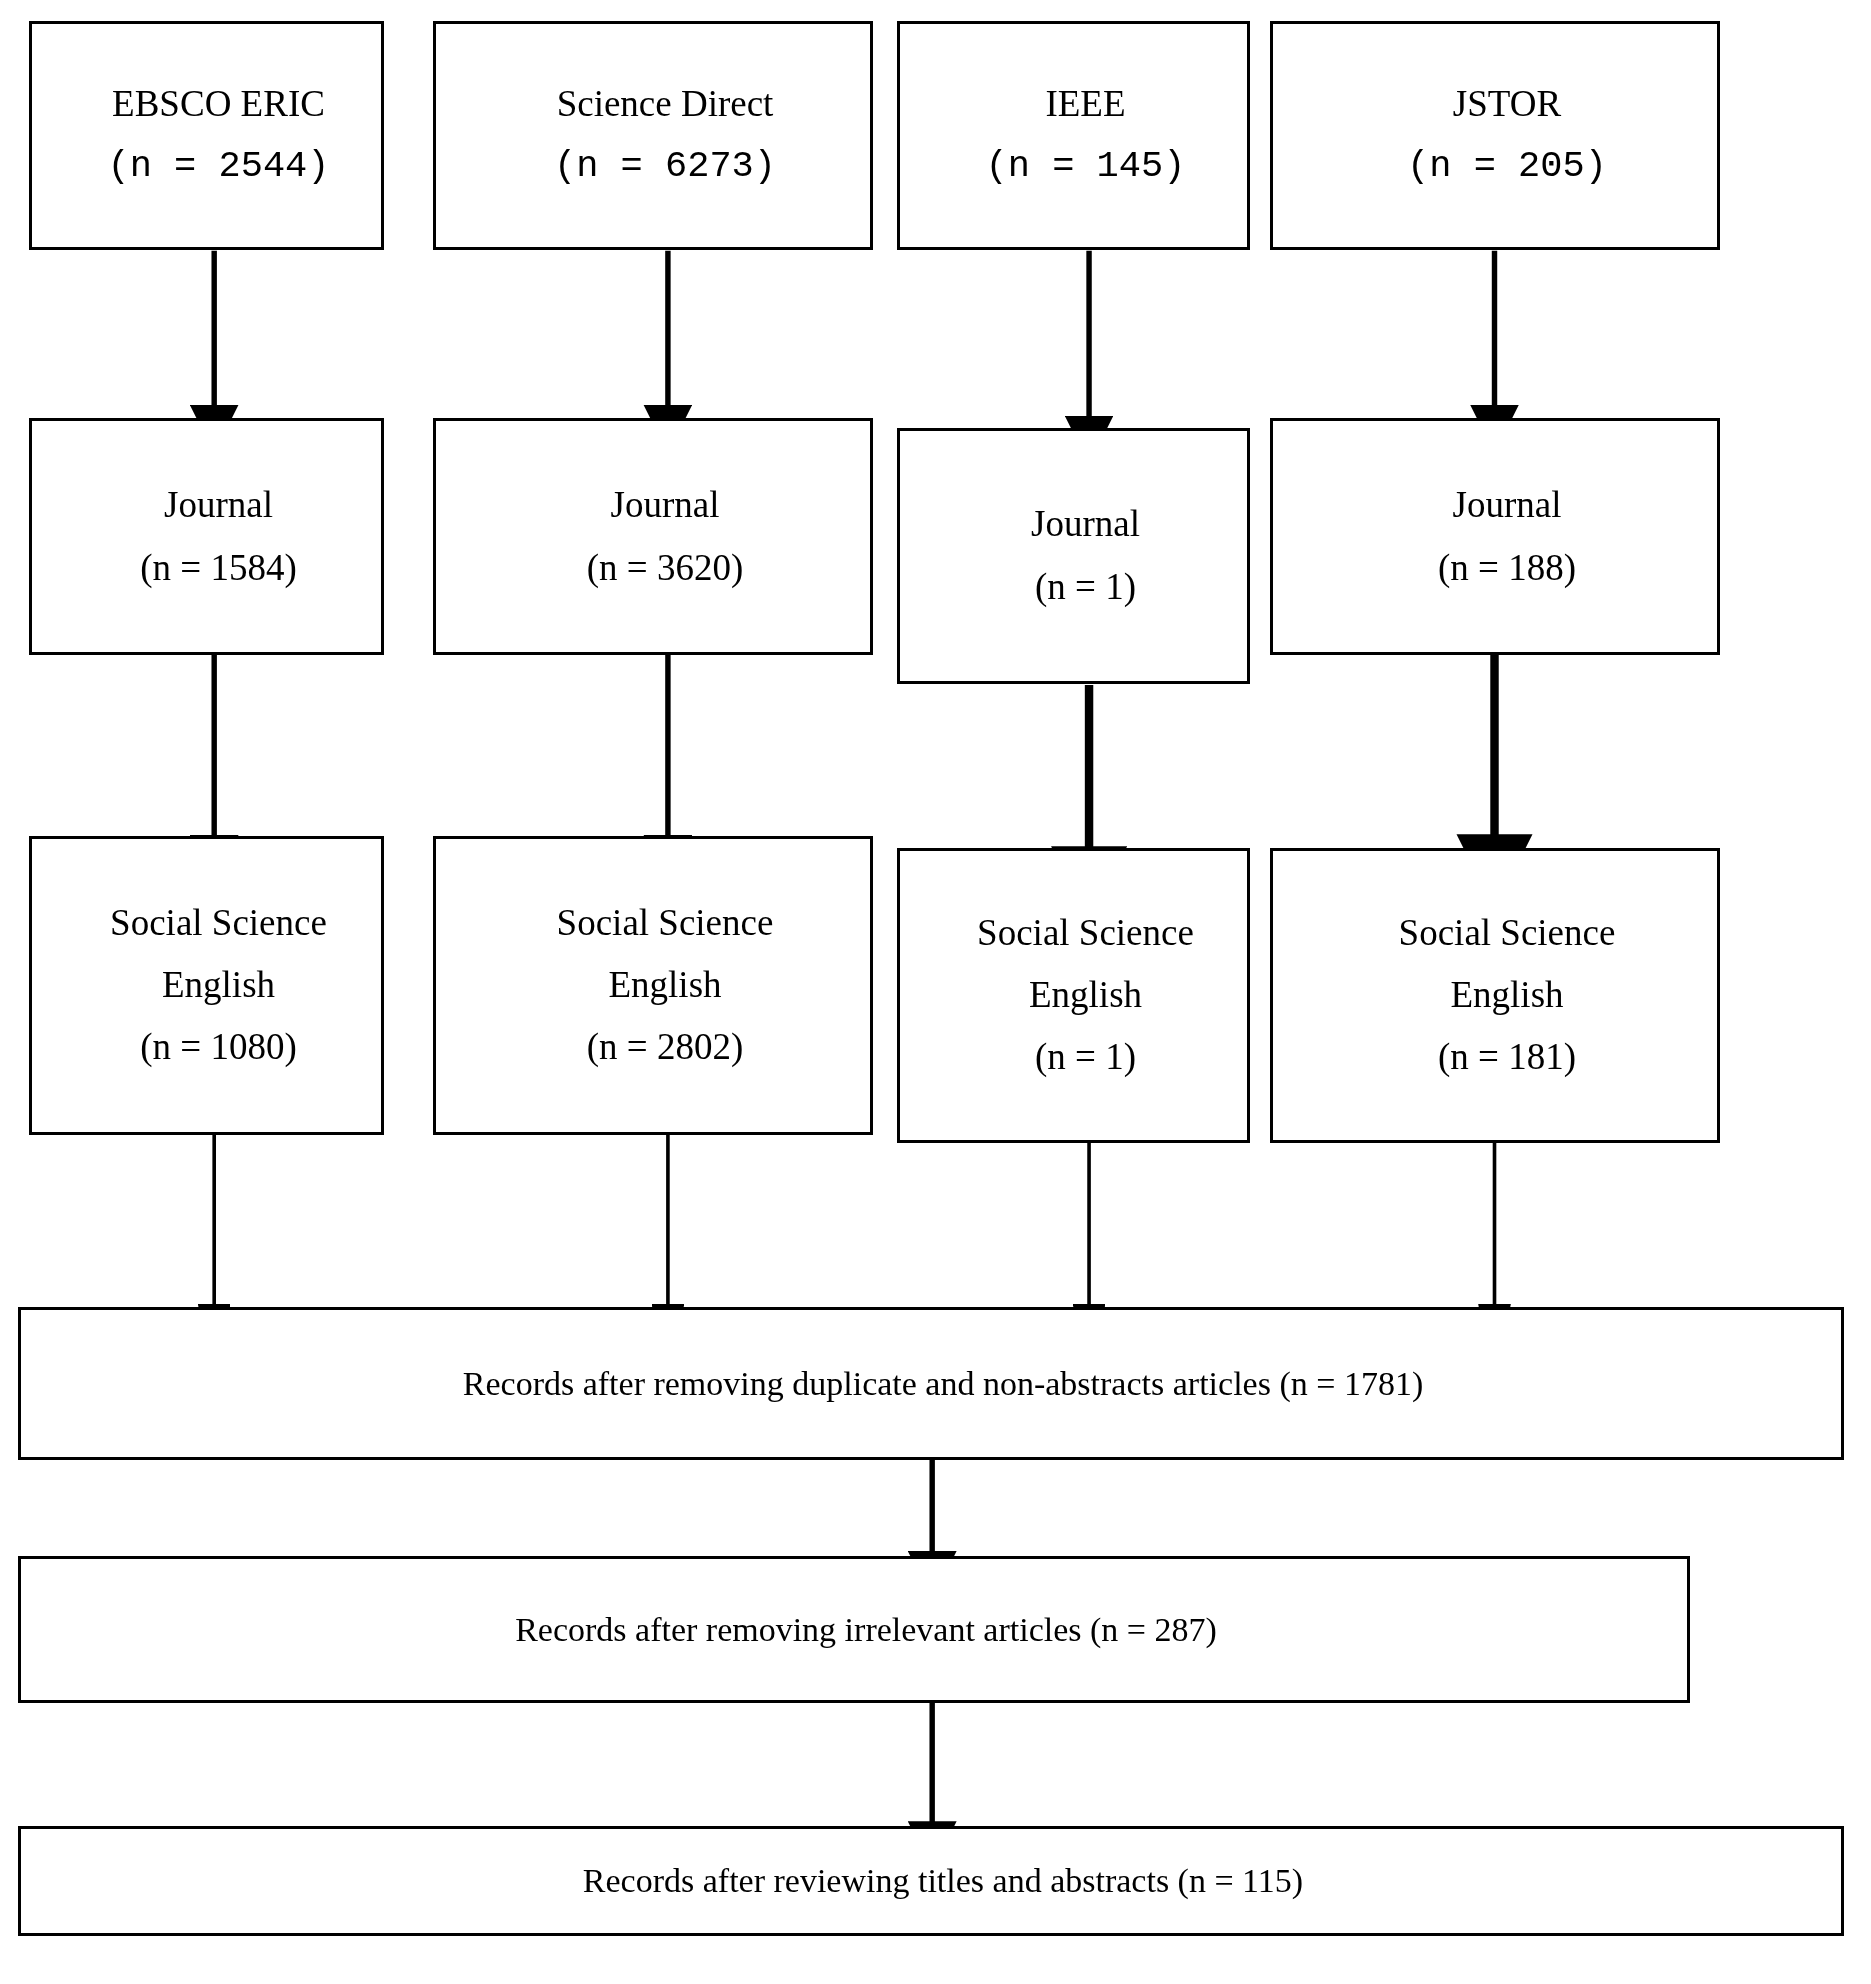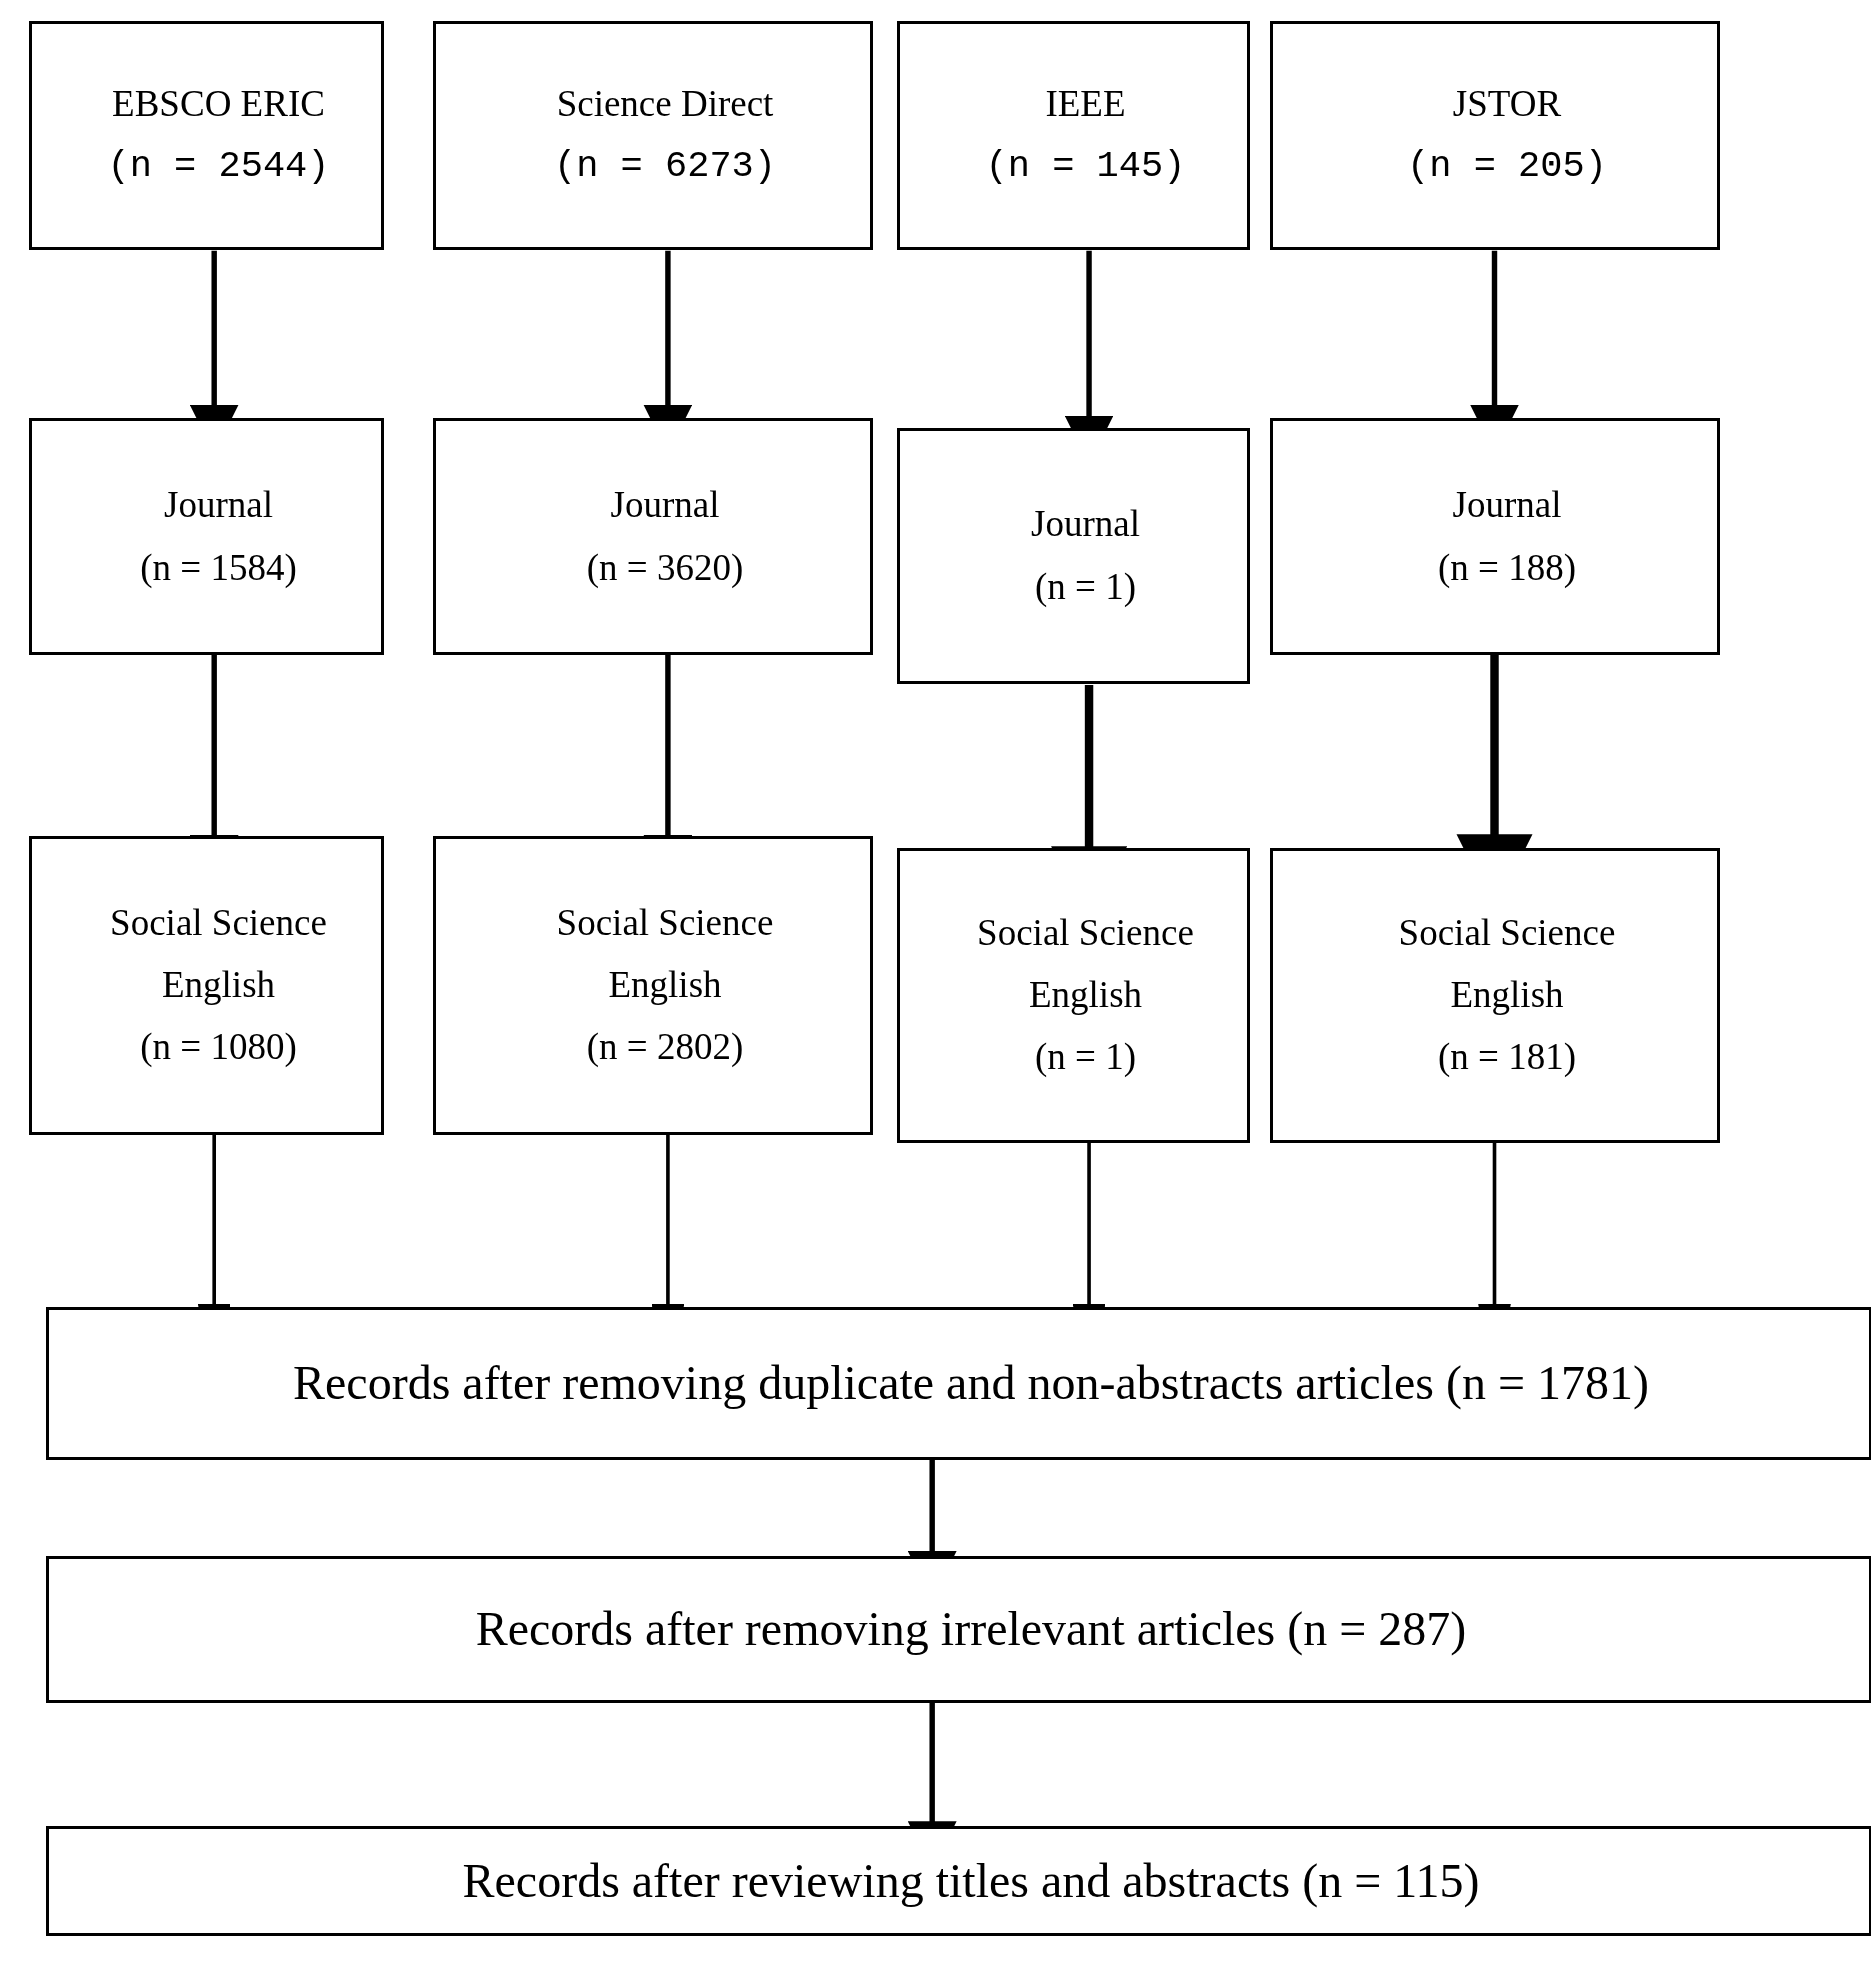--- a/index.html
+++ b/index.html
@@ -42,21 +42,21 @@
 
   
   .jrn { font-size: 37px; }
   .jrn .line + .line { margin-top: 24px; }
 
   
   .soc { font-size: 37px; }
   .soc .line + .line { margin-top: 23px; }
 
   
-  .wide { font-size: 48px; margin-left: 28px; }
+  .wide { font-size: 34px; }
 
   
   #links {
     position: absolute;
     left: 0;
     top: 0;
     width: 1871px;
     height: 1985px;
     pointer-events: none;
   }
@@ -156,21 +156,21 @@
   <div class="node soc" style="left:1270px; top:848px; width:450px; height:295px;">
     <span class="line">Social Science</span>
     <span class="line">English</span>
     <span class="line">(n = 181)</span>
   </div>
 
   <div class="node wide" style="left:18px; top:1307px; width:1826px; height:153px;">
     <span class="line">Records after removing duplicate and non-abstracts articles (n = 1781)</span>
   </div>
 
-  <div class="node wide" style="left:18px; top:1556px; width:1826px; height:147px;">
+  <div class="node wide" style="left:18px; top:1556px; width:1672px; height:147px;">
     <span class="line">Records after removing irrelevant articles (n = 287)</span>
   </div>
 
   <div class="node wide" style="left:18px; top:1826px; width:1826px; height:110px;">
     <span class="line">Records after reviewing titles and abstracts (n = 115)</span>
   </div>
 
 </div>
 
 

